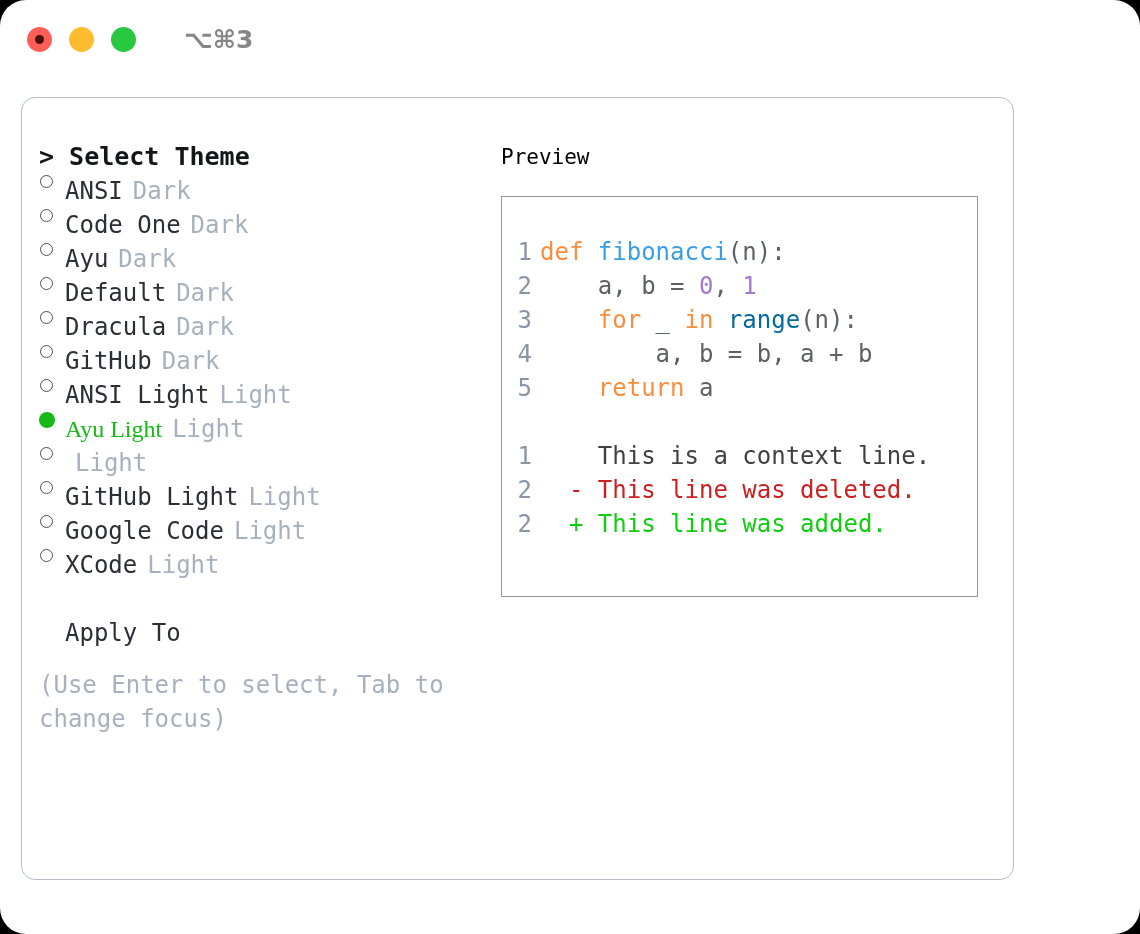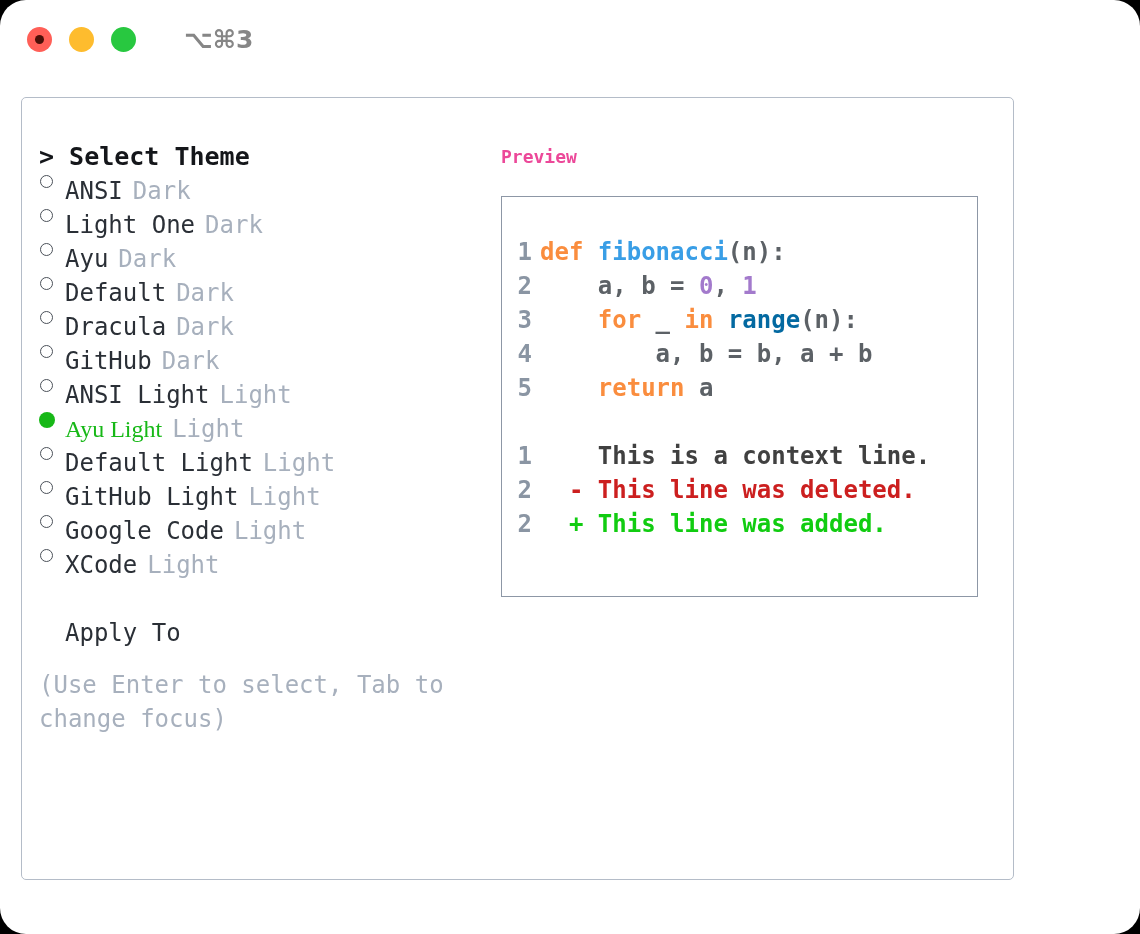--- a/index.html
+++ b/index.html
@@ -71,21 +71,21 @@
   }
 
   
   .panel {
     position: absolute;
     left: 21px;
     top: 97px;
     width: 993px;
     height: 783px;
     border: 1.5px solid #b4bcc8;
-    border-radius: 5px;
+    border-radius: 14px;
     box-sizing: border-box;
     background: #ffffff;
   }
 
   .panel-body {
     position: absolute;
     left: 0; top: 0;
     width: 100%; height: 100%;
     display: flex;
   }
@@ -166,42 +166,42 @@
     white-space: pre-wrap;
   }
 
   
   .col-right {
     flex: 1;
     padding: 42px 0 0 9px;
     box-sizing: border-box;
   }
   .preview-title {
-    font-size: 18px;
-    font-weight: 700;
-    color: #ec4899;
+    font-size: 21px;
+    font-weight: 400;
+    color: #000000;
     line-height: 34px;
   }
 
   .preview-box {
     margin-top: 22px;
     width: 477px;
     height: 401px;
     border: 1.5px solid #8d97a6;
     box-sizing: border-box;
     background: #ffffff;
     padding: 38px 0 0 0;
   }
 
   .code {
     font-size: 24px;
     line-height: 34px;
     white-space: pre;
   }
-  .code-row { display: block; white-space: pre; font-weight: bold; }
+  .code-row { display: block; white-space: pre; }
   .ln {
     display: inline-block;
     width: 38px;
     text-align: right;
     color: #8a95a3;
     padding-right: 8px;
     box-sizing: border-box;
   }
 
   
@@ -232,28 +232,28 @@
 
   <div class="panel">
     <div class="panel-body">
 
       <div class="col-left">
 
         <div class="heading">&gt; Select Theme</div>
 
         <ul class="opt-list" id="theme-list">
             <li class="opt"><span class="marker"><span class="ring"></span></span><span class="opt-label">ANSI</span><span class="opt-tag">Dark</span></li>
-            <li class="opt"><span class="marker"><span class="ring"></span></span><span class="opt-label">Light One</span><span class="opt-tag">Dark</span></li>
+            <li class="opt"><span class="marker"><span class="ring"></span></span><span class="opt-label">Code One</span><span class="opt-tag">Dark</span></li>
             <li class="opt"><span class="marker"><span class="ring"></span></span><span class="opt-label">Ayu</span><span class="opt-tag">Dark</span></li>
             <li class="opt"><span class="marker"><span class="ring"></span></span><span class="opt-label">Default</span><span class="opt-tag">Dark</span></li>
             <li class="opt"><span class="marker"><span class="ring"></span></span><span class="opt-label">Dracula</span><span class="opt-tag">Dark</span></li>
             <li class="opt"><span class="marker"><span class="ring"></span></span><span class="opt-label">GitHub</span><span class="opt-tag">Dark</span></li>
             <li class="opt"><span class="marker"><span class="ring"></span></span><span class="opt-label">ANSI Light</span><span class="opt-tag">Light</span></li>
             <li class="opt selected"><span class="marker"><span class="dot"></span></span><span class="opt-label">Ayu Light</span><span class="opt-tag">Light</span></li>
-            <li class="opt"><span class="marker"><span class="ring"></span></span><span class="opt-label">Default Light</span><span class="opt-tag">Light</span></li>
+            <li class="opt"><span class="marker"><span class="ring"></span></span><span class="opt-tag">Light</span></li>
             <li class="opt"><span class="marker"><span class="ring"></span></span><span class="opt-label">GitHub Light</span><span class="opt-tag">Light</span></li>
             <li class="opt"><span class="marker"><span class="ring"></span></span><span class="opt-label">Google Code</span><span class="opt-tag">Light</span></li>
             <li class="opt"><span class="marker"><span class="ring"></span></span><span class="opt-label">XCode</span><span class="opt-tag">Light</span></li>
           </ul>
 
         <div class="spacer-lg"></div>
 
         <div class="section-title">Apply To</div>
 
 

